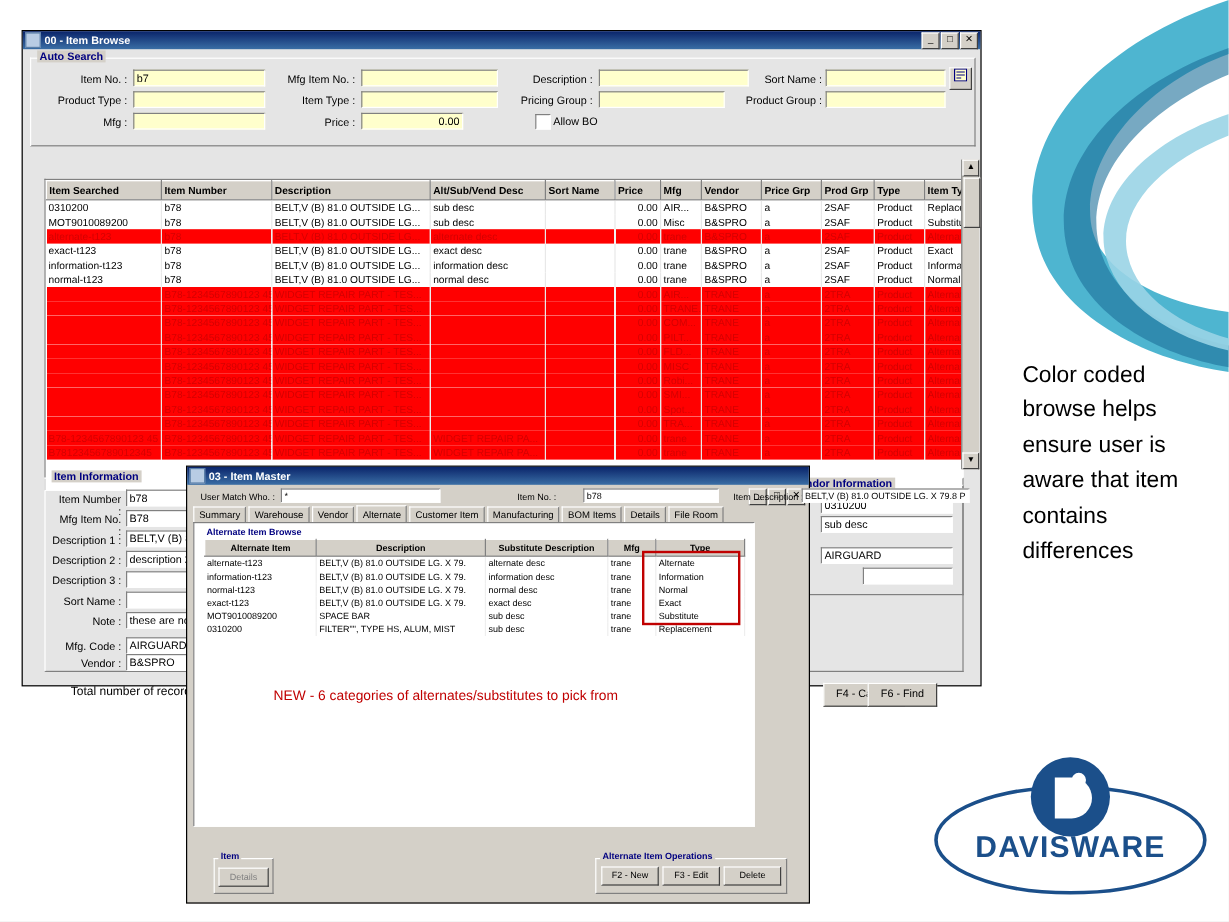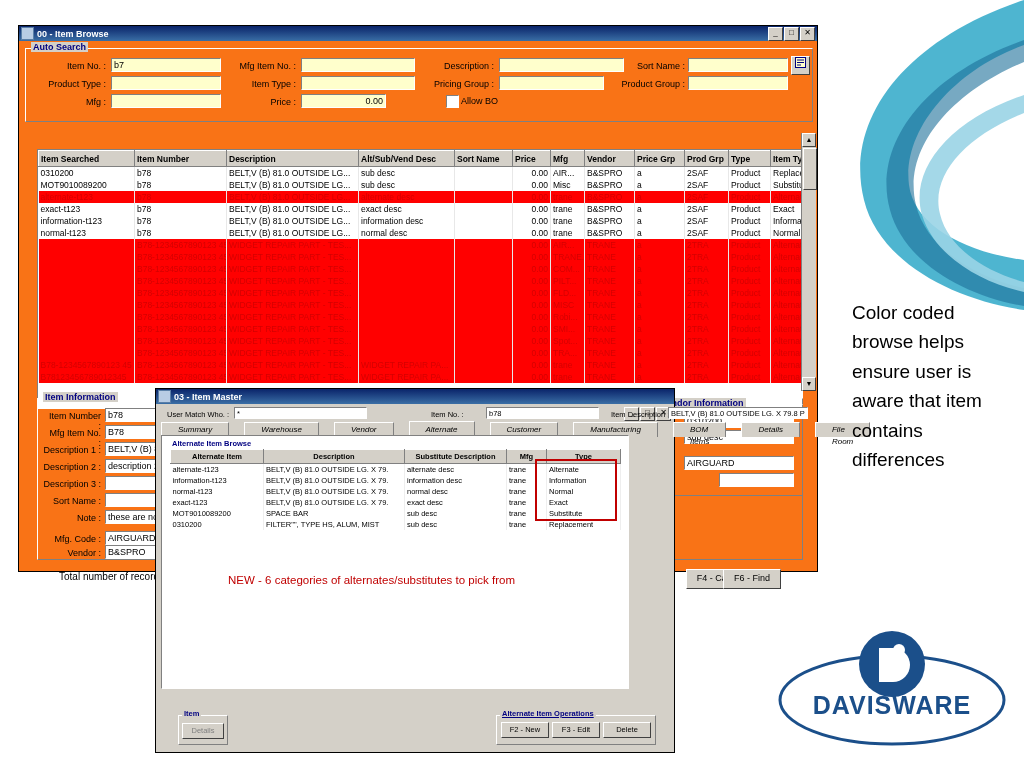--- a/index.html
+++ b/index.html
@@ -2,21 +2,21 @@
 <html><head>
 <meta charset="utf-8">
 <style>
   html,body{margin:0;padding:0;}
   body{width:1024px;height:768px;background:#ffffff;font-family:"Liberation Sans",sans-serif;overflow:hidden;position:relative;}
 
   
   .swoosh{position:absolute;right:0;top:0;width:420px;height:330px;overflow:hidden;pointer-events:none;}
 
   
-  .win{position:absolute;border:1px solid #000;background:#f97316;}
+  .win{position:absolute;border:1px solid #000;background:#e5e5e5;}
   .titlebar{height:15px;background:linear-gradient(to bottom,#0a246a,#3a6ea5);display:flex;align-items:center;padding:0 2px;}
   .titlebar .tbtext{color:#fff;font-size:9px;font-weight:bold;margin-left:3px;flex:1;}
   .tbtn{width:13px;height:12px;background:#d4d0c8;border:1px solid #fff;border-right-color:#404040;border-bottom-color:#404040;font-size:8px;line-height:10px;text-align:center;margin-left:1px;color:#000;}
   .tbicon{width:11px;height:11px;background:#b8cce4;border:1px solid #5a7fa8;}
 
   #item-browse{left:18px;top:25px;width:798px;height:545px;}
 
   .group{position:absolute;border:1px solid #808080;border-top-color:#fff;border-left-color:#fff;}
   .grouplbl{position:absolute;font-size:9px;font-weight:bold;color:#000080;background:#d4d0c8;padding:0 2px;}
 
@@ -37,21 +37,21 @@
 
   .scrollbar{position:absolute;width:14px;background:#d4d0c8;border-left:1px solid #808080;}
   .sb-btn{width:12px;height:12px;background:#d4d0c8;border:1px solid #fff;border-right-color:#404040;border-bottom-color:#404040;font-size:7px;text-align:center;line-height:11px;}
   .sb-thumb{width:12px;height:40px;background:#d4d0c8;border:1px solid #fff;border-right-color:#404040;border-bottom-color:#404040;margin:1px;}
 
   .btn{position:absolute;background:#d4d0c8;border:1px solid #fff;border-right-color:#404040;border-bottom-color:#404040;font-size:9px;text-align:center;color:#000;line-height:16px;height:18px;}
 
   
   #item-master{left:155px;top:388px;width:518px;height:363px;background:#d4d0c8;}
   .tabs{position:absolute;left:5px;top:33px;display:flex;font-size:8px;}
-  .tab{background:#d4d0c8;border:1px solid #fff;border-right-color:#808080;border-bottom:none;padding:1px 16px;margin-right:15px;color:#000;height:12px;line-height:12px;font-style:italic;}
+  .tab{background:#d4d0c8;border:1px solid #fff;border-right-color:#808080;border-bottom:none;padding:1px 4px;margin-right:2px;color:#000;height:12px;line-height:12px;}
   .tab.active{background:#d4d0c8;border-bottom:1px solid #d4d0c8;font-weight:normal;position:relative;top:-1px;padding-top:2px;}
   .panel{position:absolute;left:5px;top:46px;width:466px;height:252px;background:#fff;border:1px solid #808080;border-right-color:#fff;border-bottom-color:#fff;}
 
   table.alt{border-collapse:collapse;font-size:7.5px;width:100%;table-layout:fixed;}
   table.alt th{background:#d4d0c8;border:1px solid #fff;border-right-color:#808080;border-bottom-color:#808080;text-align:center;padding:1px 2px;font-size:7.5px;height:11px;white-space:nowrap;overflow:hidden;}
   table.alt td{padding:0 2px;height:11px;border-right:1px solid #eee;white-space:nowrap;overflow:hidden;color:#000;}
 
   .redbox{position:absolute;border:2px solid #c00000;pointer-events:none;}
 
   .callout{position:absolute;font-size:19px;color:#000;line-height:1.55;}
@@ -549,21 +549,21 @@
   </div>
   <div class="redbox" style="left:379px;top:70px;width:78px;height:58px;"></div>
 
   <div class="newnote" style="left:72px;top:185px;">NEW - 6 categories of alternates/substitutes to pick from</div>
 
   <div class="group" style="left:22px;top:326px;width:48px;height:28px;"></div>
   <div class="grouplbl" style="left:26px;top:320px;font-size:7.5px;">Item</div>
   <div class="btn" style="left:26px;top:334px;width:40px;height:14px;line-height:13px;font-size:7.5px;color:#808080;">Details</div>
 
   <div class="group" style="left:340px;top:326px;width:158px;height:28px;"></div>
-  <div class="grouplbl" style="left:344px;top:320px;font-size:7.5px;color:#000080;text-decoration:underline;">Alternate Item Operations</div>
+  <div class="grouplbl" style="left:344px;top:320px;font-size:7.5px;color:#000080;">Alternate Item Operations</div>
   <div class="btn" style="left:345px;top:333px;width:46px;height:14px;line-height:13px;font-size:7.5px;">F2 - New</div>
   <div class="btn" style="left:396px;top:333px;width:46px;height:14px;line-height:13px;font-size:7.5px;">F3 - Edit</div>
   <div class="btn" style="left:447px;top:333px;width:46px;height:14px;line-height:13px;font-size:7.5px;">Delete</div>
 </div>
 
 <div class="callout" style="left:852px;top:298px;width:165px;">Color coded browse helps ensure user is aware that item contains differences</div>
 
 <div class="logo">
   <svg width="235" height="125" viewBox="0 0 235 125">
     <ellipse cx="117" cy="72" rx="112" ry="44" fill="none" stroke="#1b4f8a" stroke-width="3"></ellipse>

